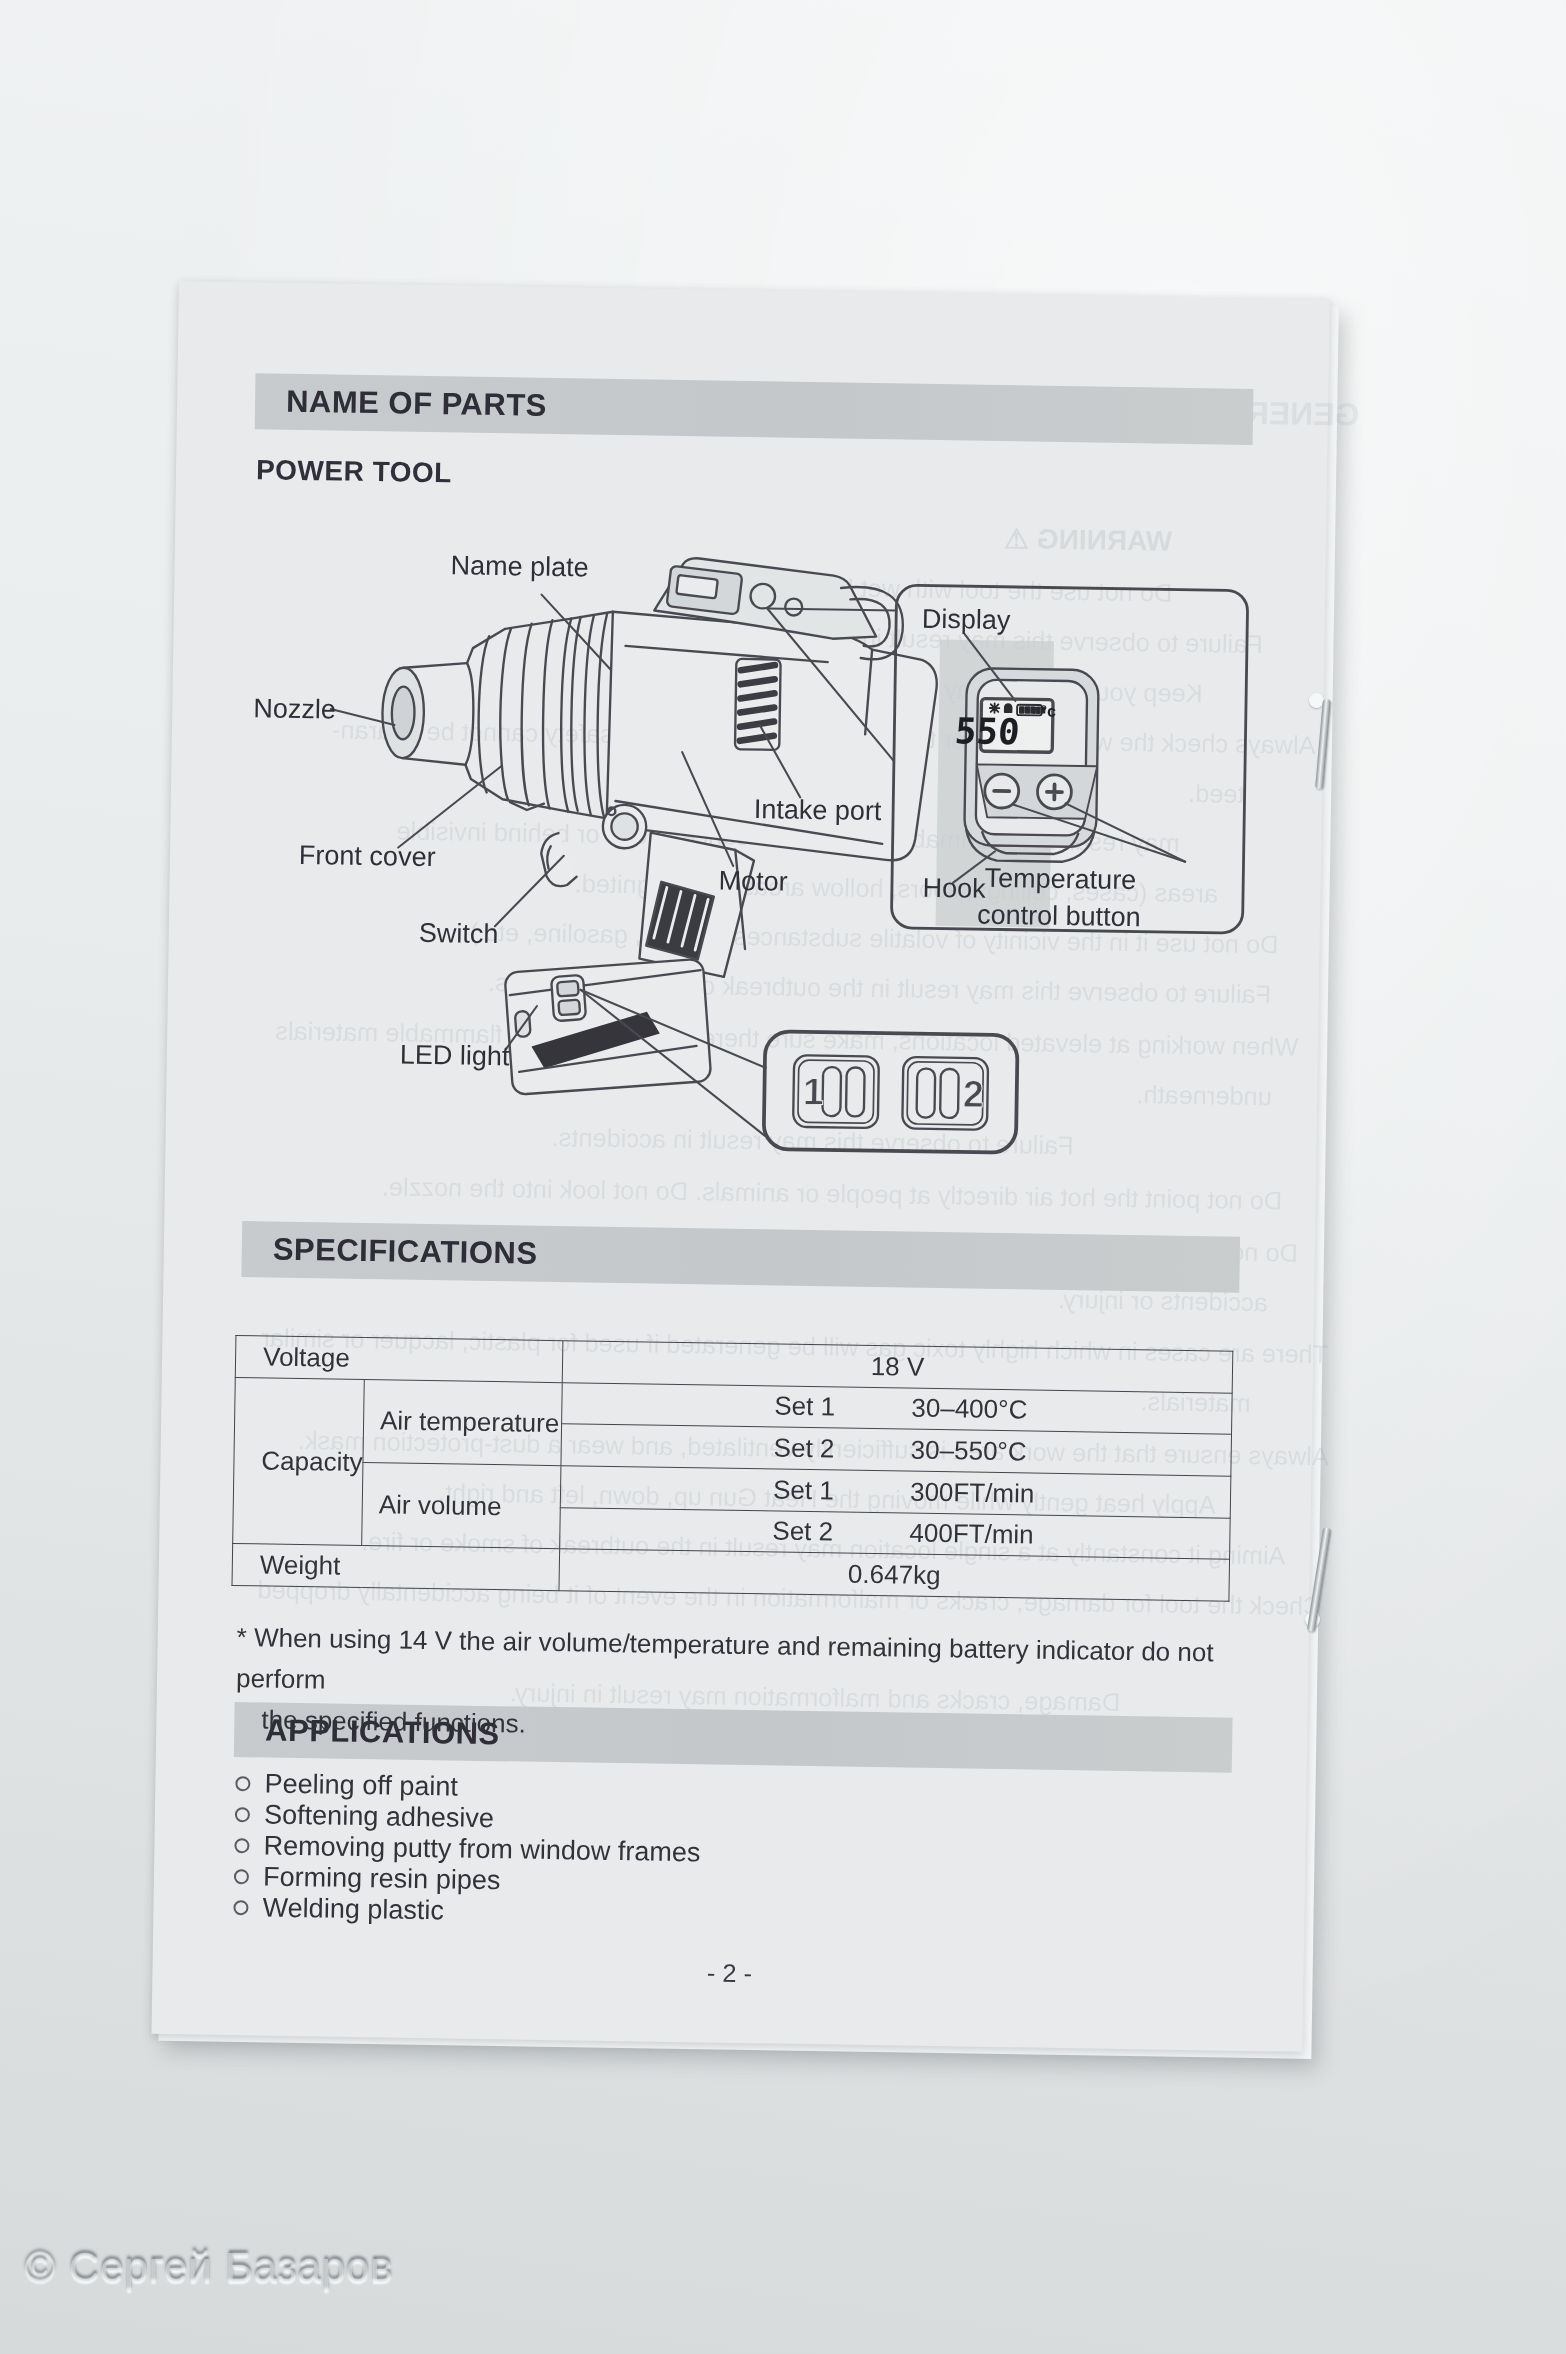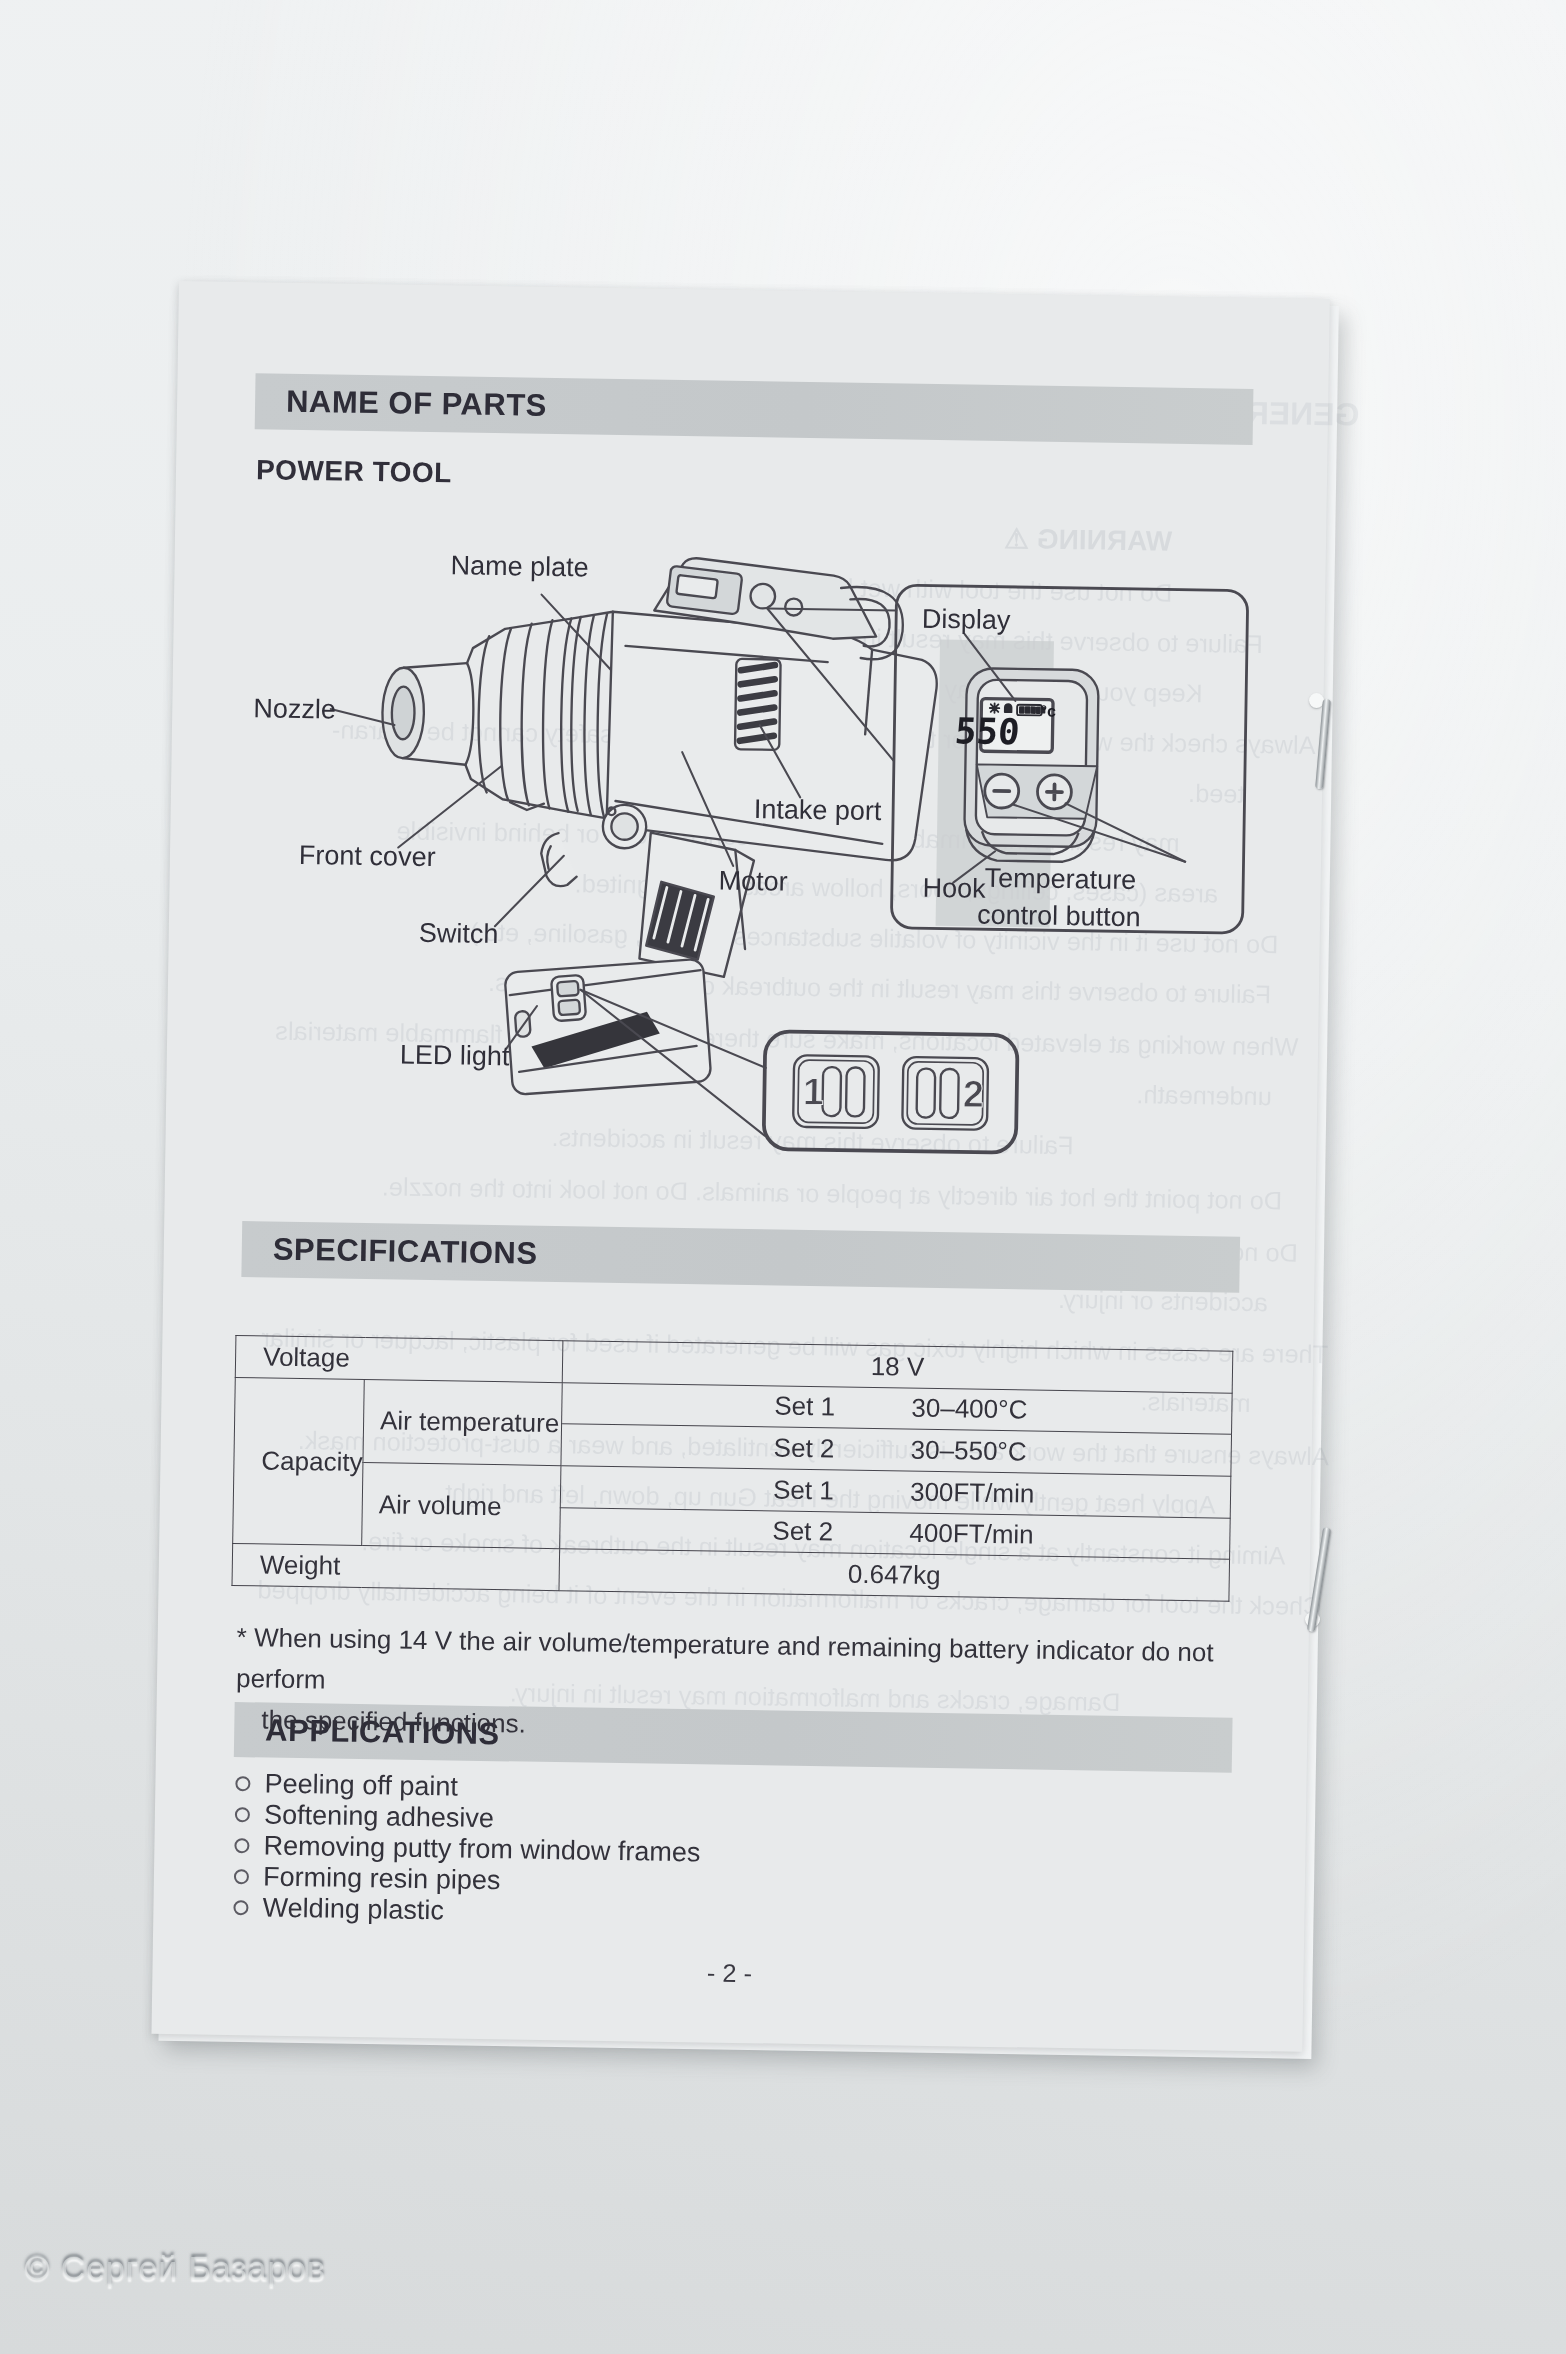--- a/index.html
+++ b/index.html
@@ -76,21 +76,21 @@
     background:linear-gradient(90deg,#8e9498 0%,#eef1f2 45%,#848a8e 100%);
     box-shadow:0.9px 0.9px 1.9px rgba(60,65,70,.4);z-index:5;
   }
   .staple-nick{
     position:absolute;width:15px;height:15px;border-radius:50%;
     background:#f6f8f8;box-shadow:0 0.9px 1.9px rgba(120,125,130,.5);z-index:4;
   }
   
   .watermark{
     position:absolute;left:24.5px;top:2243px;z-index:6;
-    font-size:34px;line-height:50px;letter-spacing:0.9px;
+    font-size:42px;line-height:50px;letter-spacing:0.9px;
     color:rgba(233,236,237,.55);
     text-shadow:0 -2.8px 2.8px rgba(95,102,108,.75), 0 1.9px 1.9px rgba(255,255,255,.85);
   }
 </style>
 </head>
 <body>
 
 <div class="page-under"></div>
 
 <div class="page">

